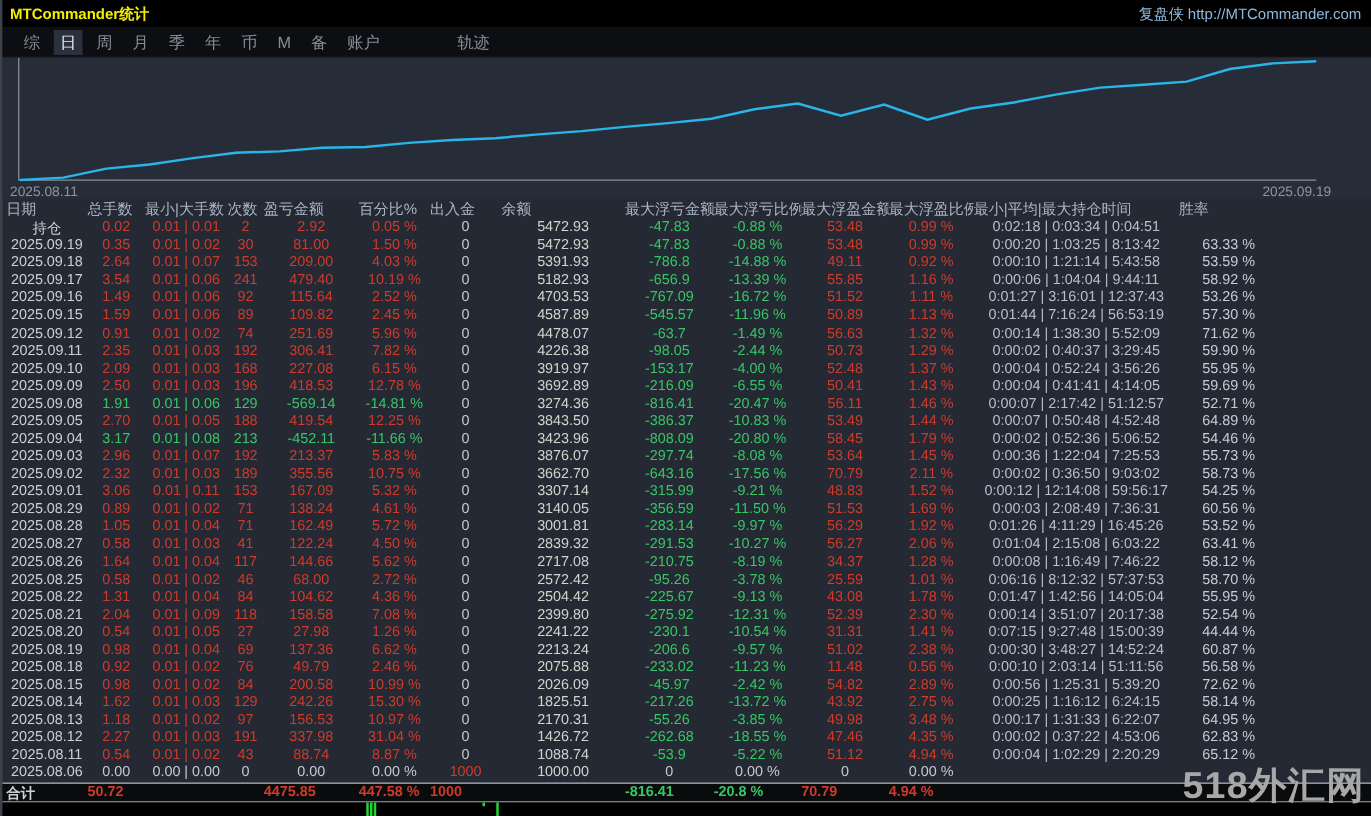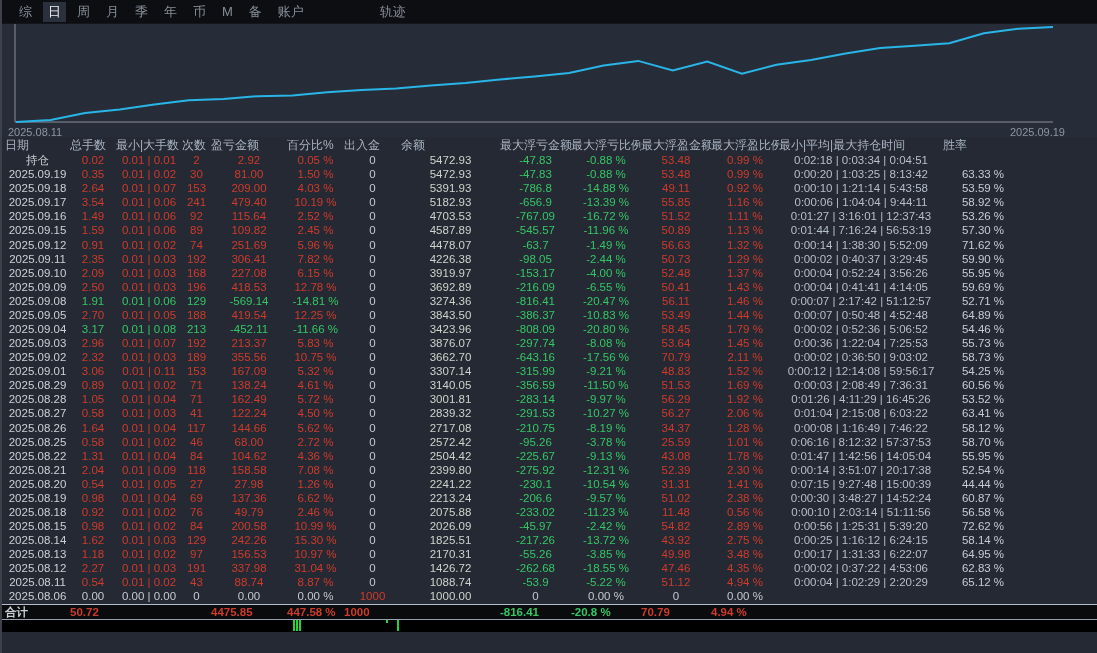--- a/index.html
+++ b/index.html
@@ -6,21 +6,21 @@
   body{width:1097px;height:653px;overflow:hidden;font-family:"Liberation Sans","DejaVu Sans",sans-serif;-webkit-font-smoothing:antialiased;}
   .window{position:relative;width:1095px;height:653px;border-left:2px solid #3c414a;background:#242933;}
   
   .titlebar{height:22px;background:#000;display:flex;align-items:center;justify-content:space-between;padding:0 8px 0 6px;}
   .app-title{color:#f3ef00;font-size:12px;font-weight:bold;}
   .brand{color:#8fb8dd;font-size:12px;}
   
   .menubar{height:23px;background:#0c0e12;display:flex;align-items:center;padding-left:12px;border-bottom:1px solid #14161b;}
   .menu-item{color:#878d97;font-size:13px;padding:1px 5px;margin-right:6px;cursor:default;}
   .menu-item.active{background:#2a313d;color:#eceff3;}
-  .menu-item.gap{margin-left:60px;}
+  .menu-item.gap{margin-left:46px;}
   
   .chart{position:relative;height:113px;background:#272d38;}
   .chart svg{position:absolute;left:0;top:0;}
   .axis-label{position:absolute;font-size:11px;color:#8d95a2;}
   .axis-label.left{left:6px;bottom:-1px;}
   .axis-label.right{right:32px;bottom:-1px;}
   
   .grid-row{display:grid;grid-template-columns:65px 46px 66px 29px 76px 57px 57px 99px 71px 70px 70px 68px 164px 80px;padding-left:3px;align-items:center;}
   .thead{height:16px;font-size:12px;color:#a9b4c3;}
   .thead .grid-row{height:16px;}
@@ -39,20 +39,24 @@
   
   .bottomstrip{position:relative;height:12px;background:#000;}
   .tick{position:absolute;top:0;width:2px;background:#23d435;}
   .watermark{position:absolute;right:5px;bottom:4px;font-size:30px;font-weight:bold;color:#a8a8a8;letter-spacing:1px;z-index:9;}
 </style>
 </head>
 <body>
 
 <div class="window">
 
+  <div class="titlebar">
+    <span class="app-title">MTCommander统计</span>
+    <span class="brand">复盘侠 http://MTCommander.com</span>
+  </div>
 
   <div class="menubar" id="menubar">
       <span class="menu-item">综</span>
       <span class="menu-item active">日</span>
       <span class="menu-item">周</span>
       <span class="menu-item">月</span>
       <span class="menu-item">季</span>
       <span class="menu-item">年</span>
       <span class="menu-item">币</span>
       <span class="menu-item">M</span>
@@ -624,14 +628,15 @@
   </div>
 
   <div class="bottomstrip" id="bottomstrip">
       <div class="tick" style="left: 291px; height: 11px; background: rgb(35, 212, 53);"></div>
       <div class="tick" style="left: 294px; height: 11px; background: rgb(35, 212, 53);"></div>
       <div class="tick" style="left: 297px; height: 11px; background: rgb(35, 212, 53);"></div>
       <div class="tick" style="left: 384px; height: 3px; background: rgb(35, 212, 53);"></div>
       <div class="tick" style="left: 395px; height: 11px; background: rgb(35, 212, 53);"></div>
     </div>
 
+  <div class="watermark">518外汇网</div>
 
 </div>
 
 </body></html>

